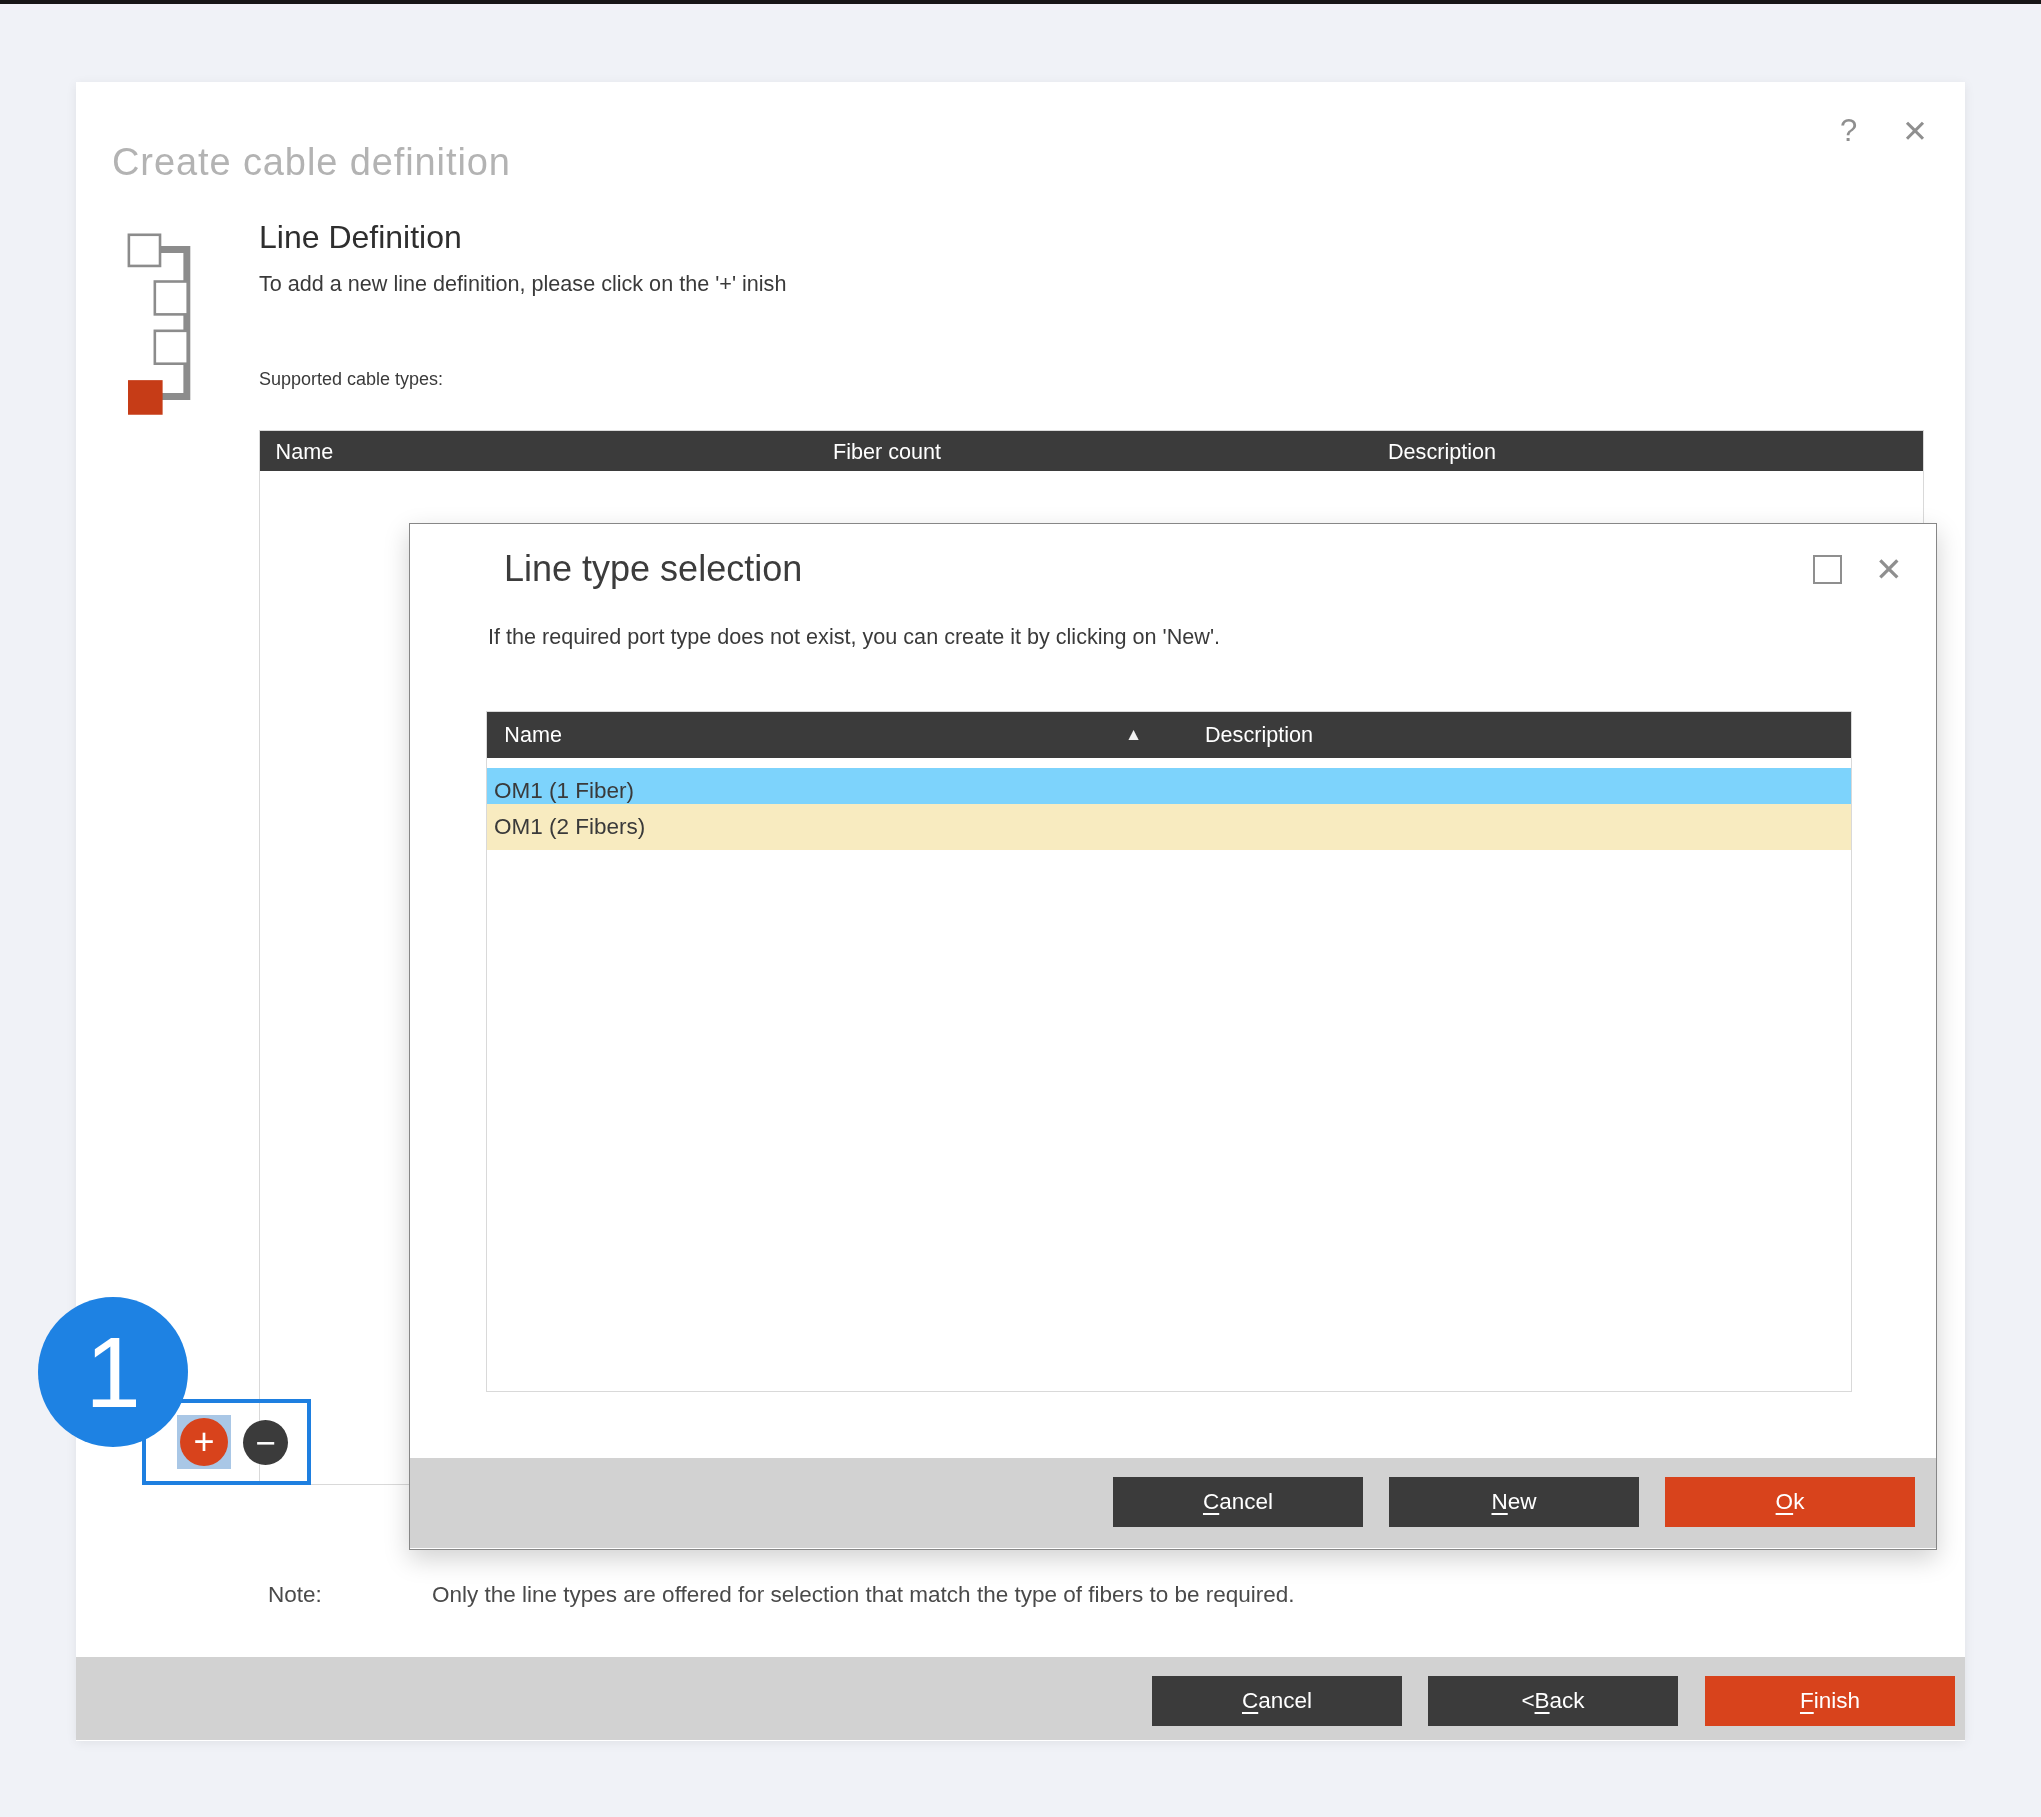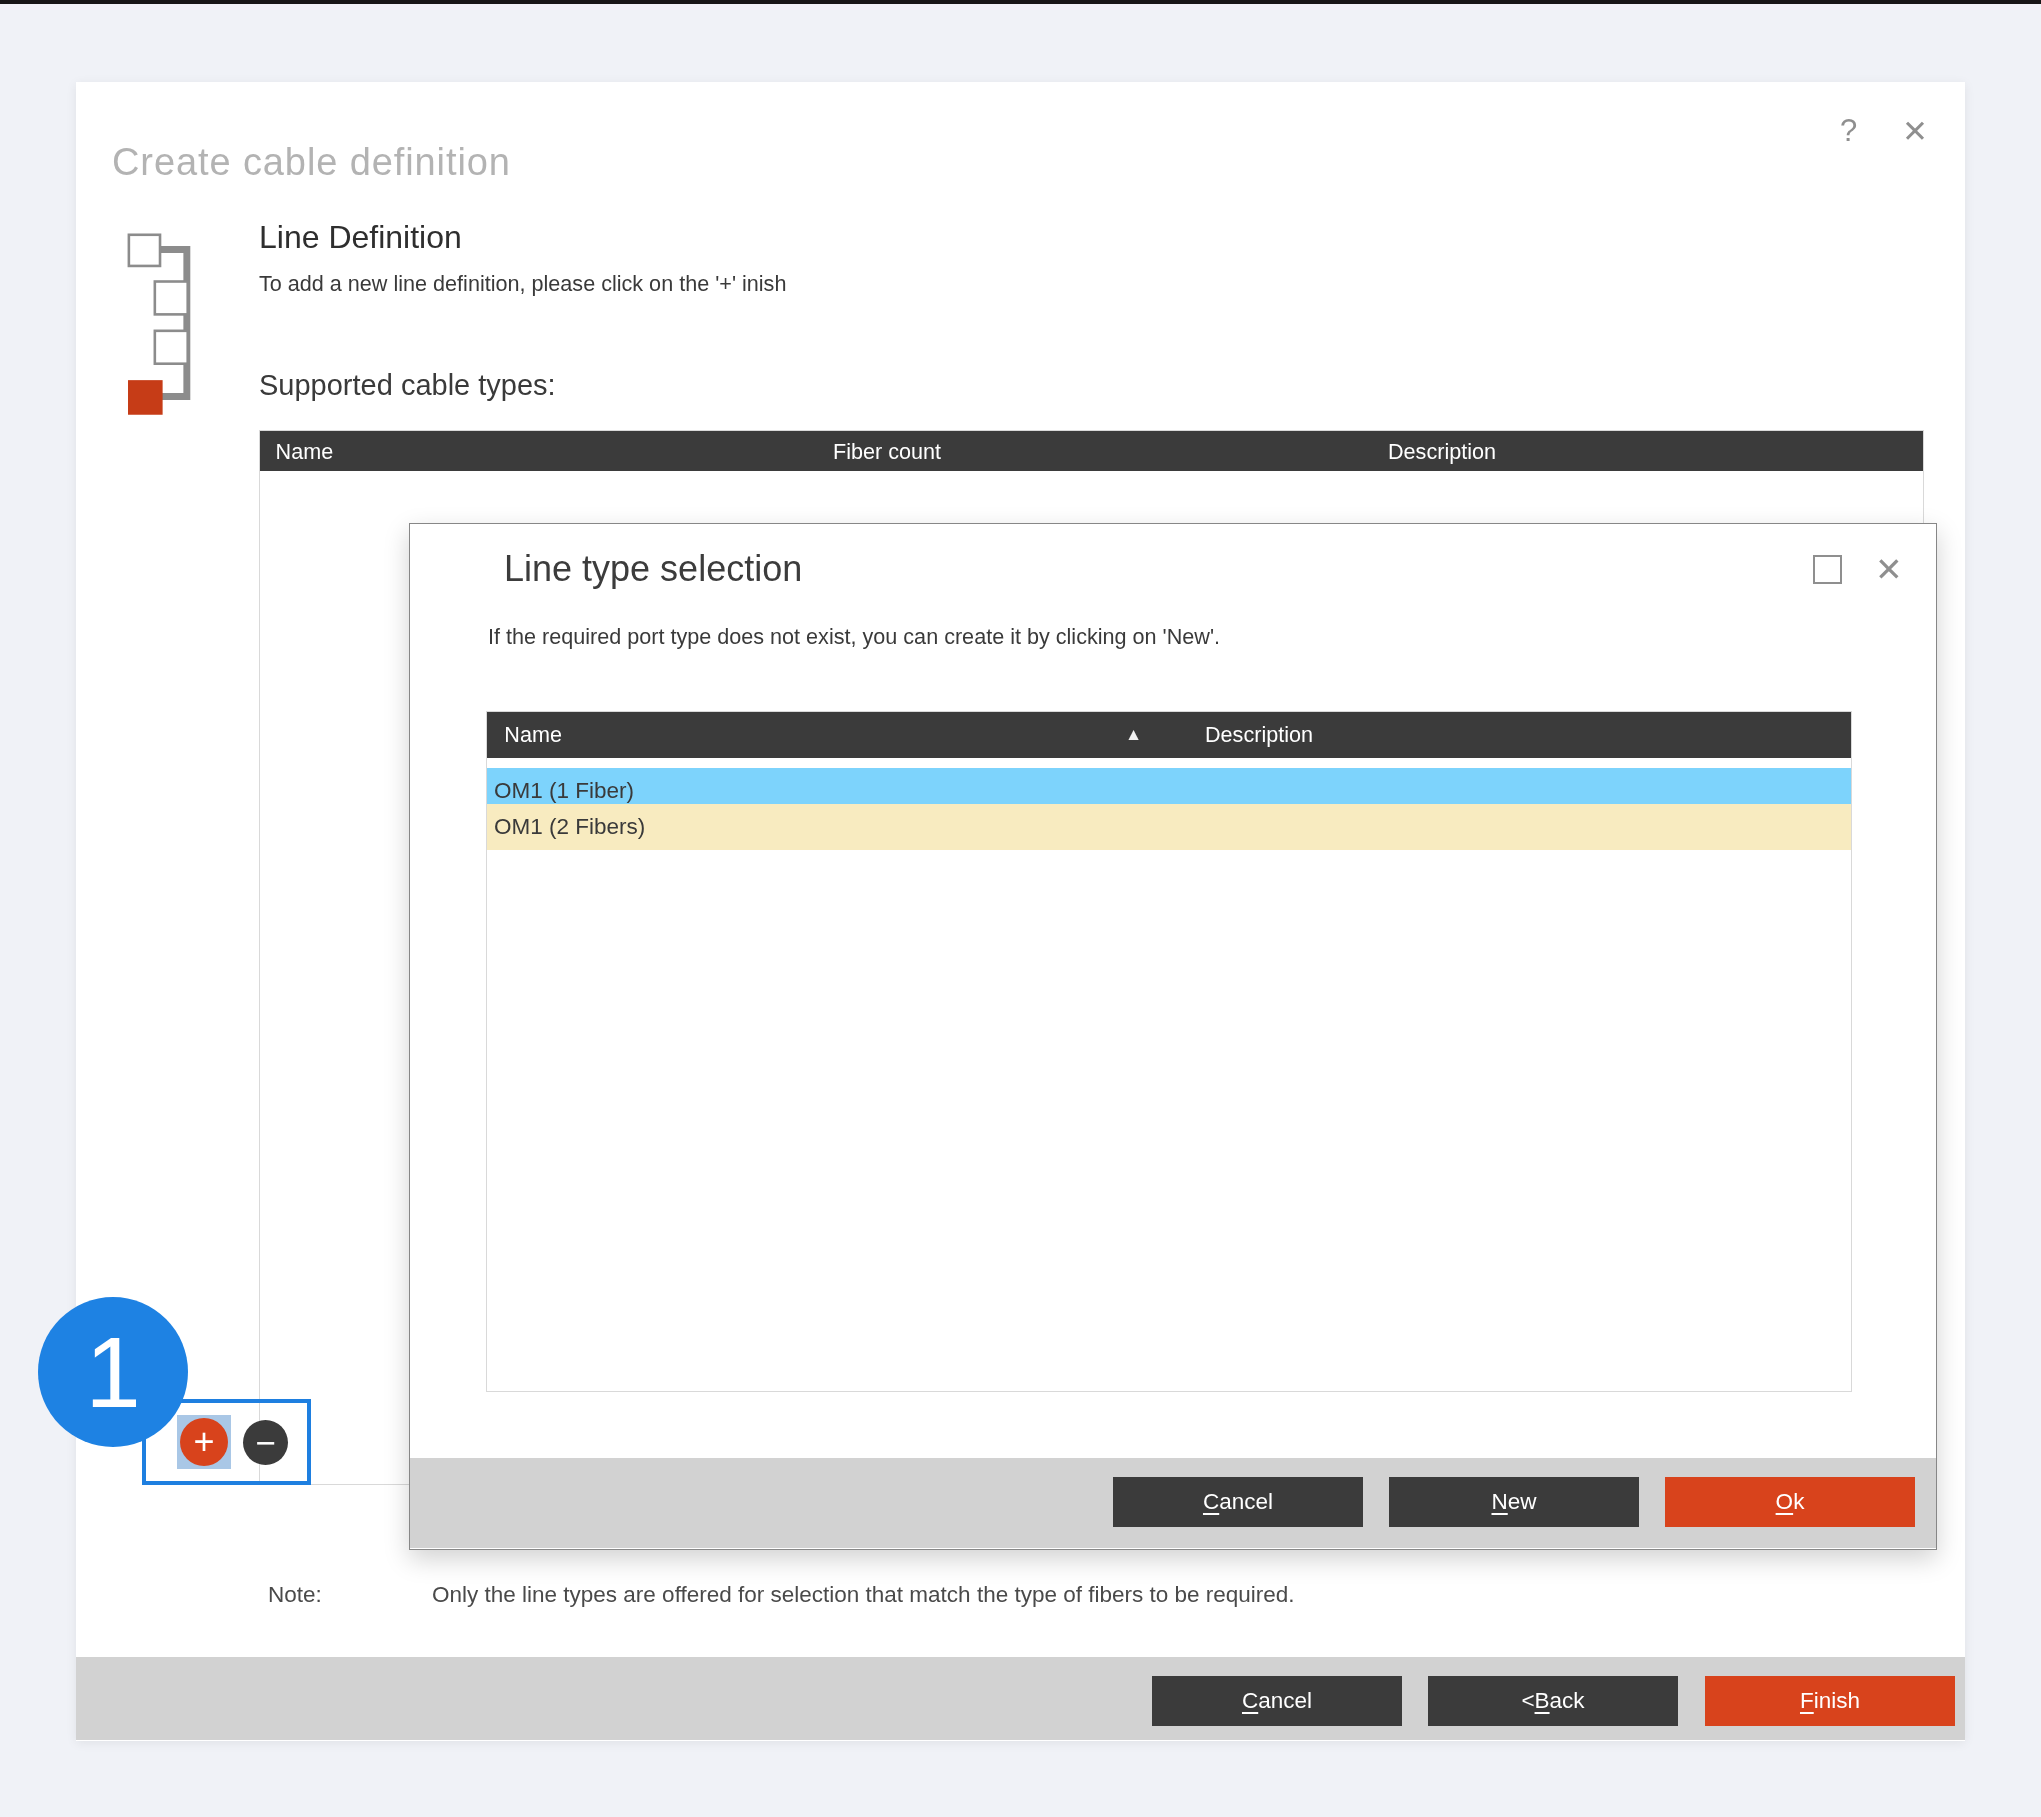--- a/index.html
+++ b/index.html
@@ -24,21 +24,21 @@
   }
   .win-icon { position:absolute; top:31px; font-size:31px; color:#8f8f8f; cursor:default; }
   .help-icon  { left:1764px; }
   .close-icon { left:1826px; }
 
   
   .steps-svg { position:absolute; left:45px; top:145px; }
 
   .step-heading { position:absolute; left:183px; top:137px; font-size:32px; font-weight:400; color:#2e2e2e; }
   .step-subtitle { position:absolute; left:183px; top:189px; font-size:21.6px; color:#3a3a3a; }
-  .table-label  { position:absolute; left:183px; top:287px; font-size:29px; color:#3a3a3a; }
+  .table-label  { position:absolute; left:183px; top:287px; font-size:18px; color:#3a3a3a; }
 
   
   .cable-table {
     position:absolute; left:183px; top:348px; width:1665px; height:1055px;
     background:#ffffff; border:0.9px solid #d9d9d9;
   }
   .cable-table .thead {
     position:absolute; left:0; top:0; width:100%; height:40px;
     background:#3b3b3b; color:#ffffff; font-size:21.6px;
   }

